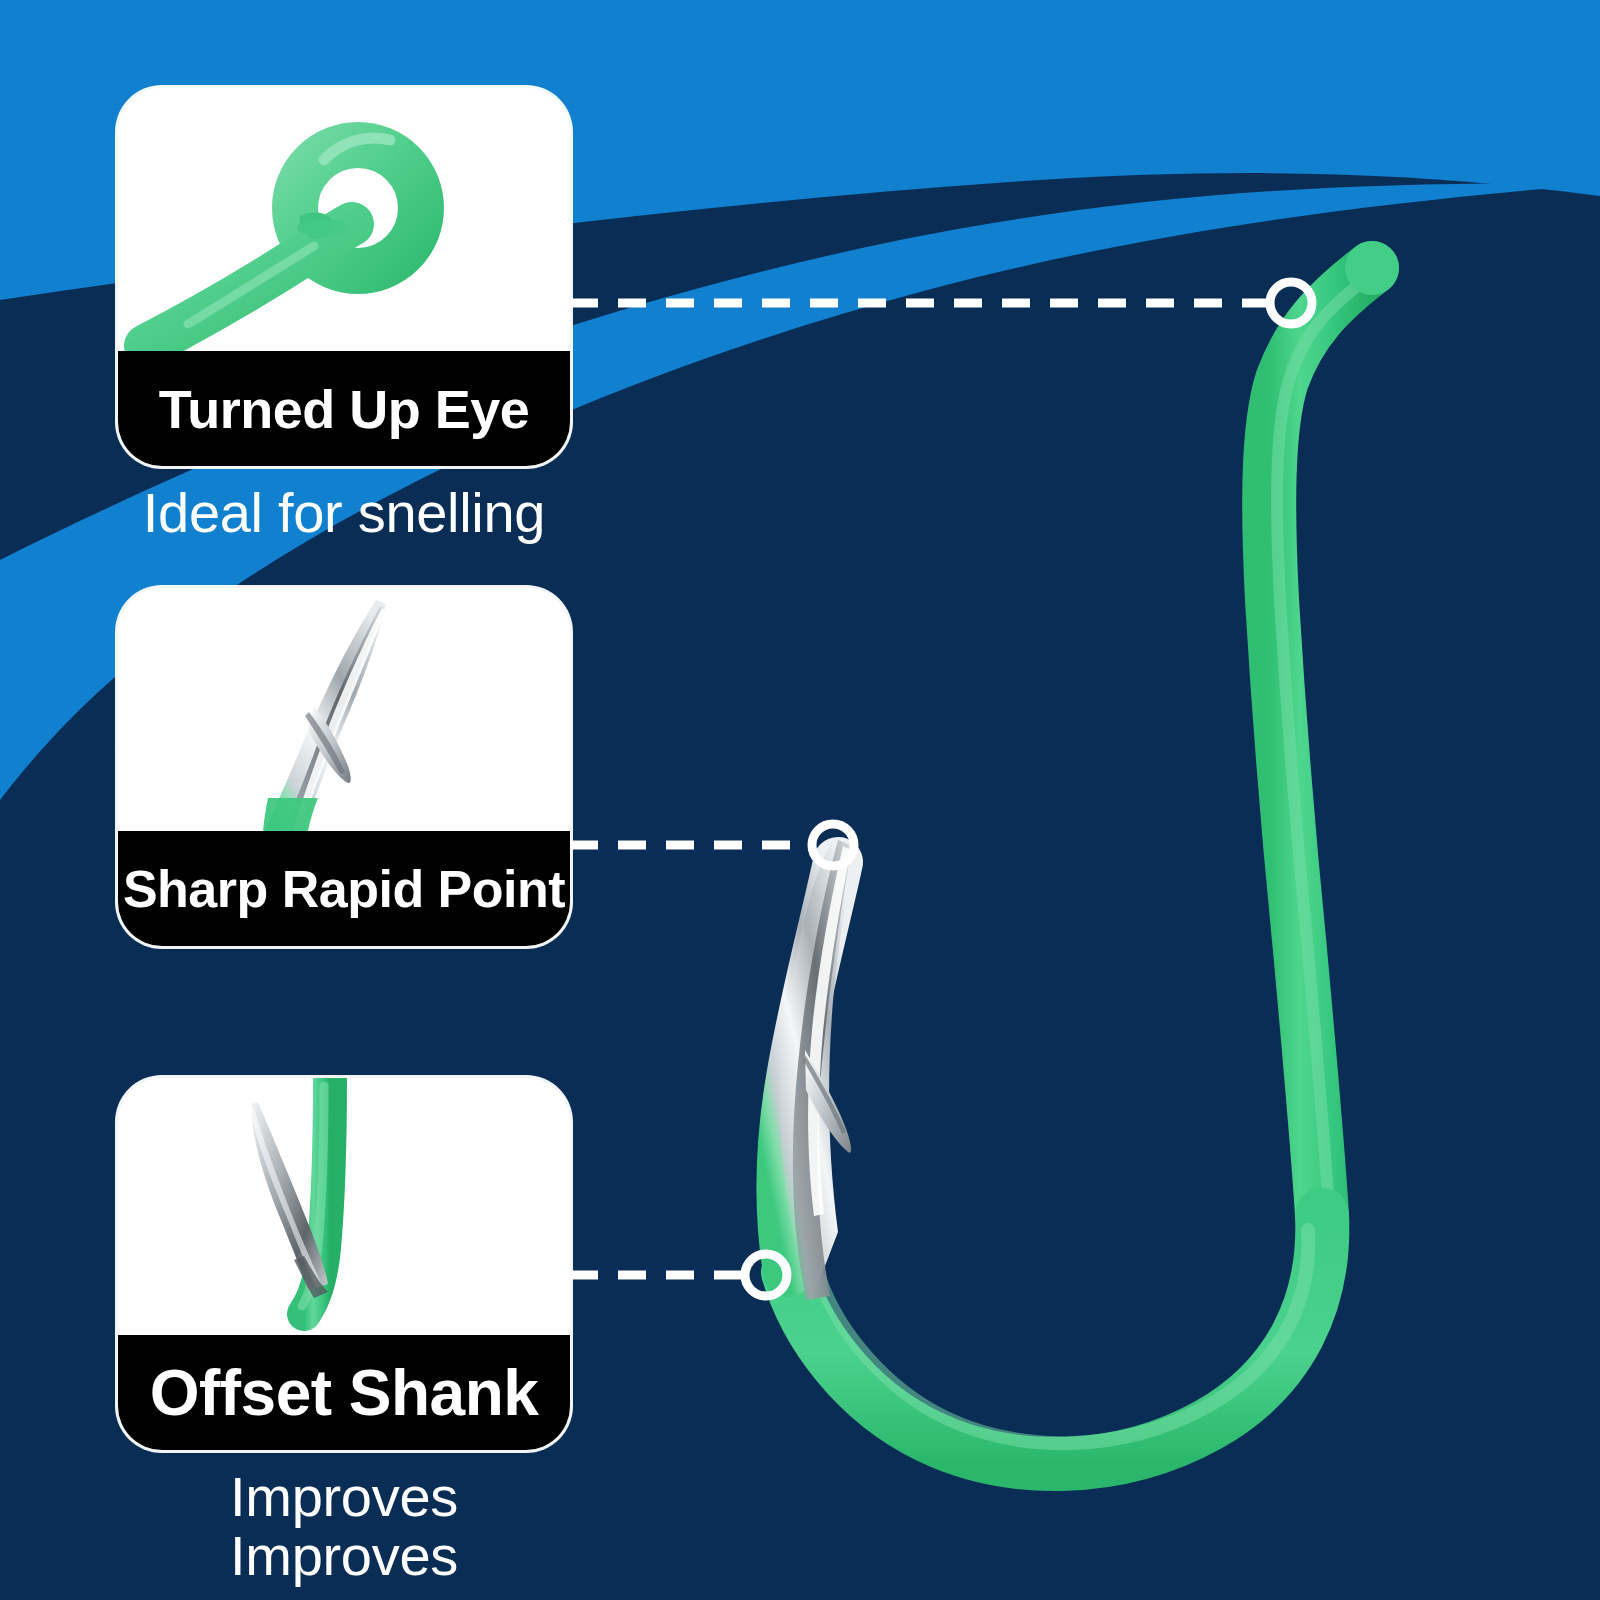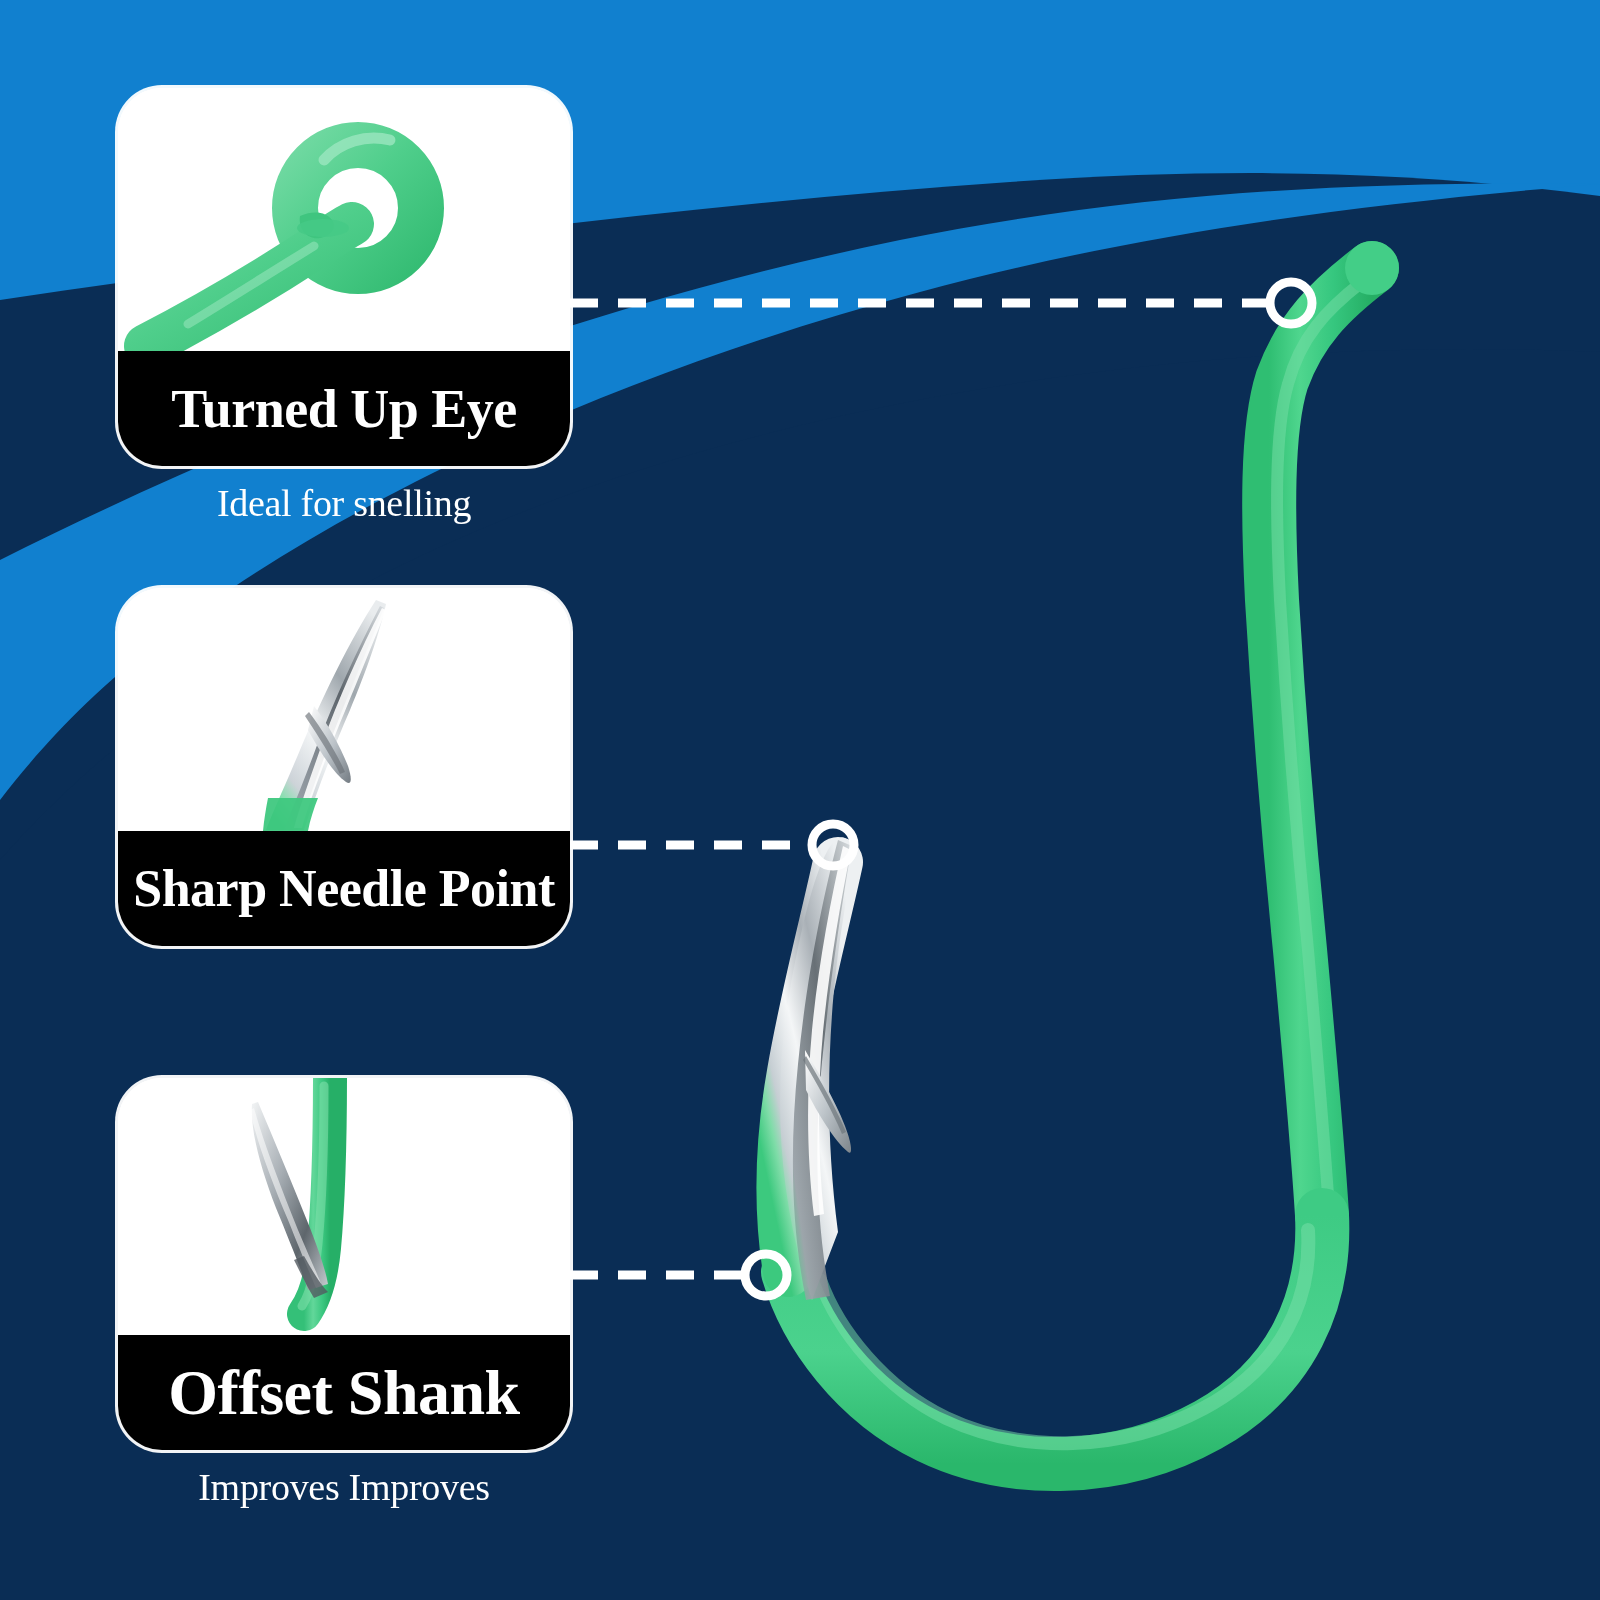--- a/index.html
+++ b/index.html
@@ -5,21 +5,21 @@
   html, body {
     margin: 0;
     padding: 0;
     background: #0a2d55;
   }
   #stage {
     position: relative;
     width: 1600px;
     height: 1600px;
     overflow: hidden;
-    font-family: Liberation Serif, serif;
+    font-family: Liberation Sans, sans-serif;
     background: #0a2d55;
   }
   #bg-svg, #hook-svg, #connector-svg {
     position: absolute;
     left: 0; top: 0;
     width: 1600px;
     height: 1600px;
   }
   #connector-svg { z-index: 5; }
   #hook-svg { z-index: 3; }
@@ -55,21 +55,21 @@
     display: flex;
     align-items: center;
     justify-content: center;
   }
   .card-sub {
     color: #ffffff;
     text-align: center;
     width: 452px;
     margin-top: 18px;
     letter-spacing: -0.3px;
-    font-size: 38px;
+    font-size: 56px;
     line-height: 1.05;
   }
 
   
   #callout-1 { left: 118px; top: 88px; }
   #callout-1 .card-photo { height: 263px; }
   #callout-1 .card-label { height: 115px; font-size: 54px; }
 
   #callout-2 { left: 118px; top: 588px; }
   #callout-2 .card-photo { height: 243px; }
@@ -274,21 +274,21 @@
           <path d="M196,118
                    C210,136 222,158 230,178
                    C234,190 234,198 228,194
                    C214,184 200,160 190,142
                    Z" fill="url(#ptBarb)"></path>
           <path d="M191,124 C206,144 219,166 227,184 L222,186 C213,168 199,146 187,128 Z" fill="#6B7278" opacity="0.65"></path>
 
           <path d="M150,210 C148,220 146,232 145,243 L190,243 C192,232 196,220 200,210 Z" fill="#3FC87F" opacity="0.95"></path>
         </svg>
       </div>
-      <div class="card-label">Sharp Needle Point</div>
+      <div class="card-label">Sharp Rapid Point</div>
     </div>
   </div>
 
   <div class="callout" id="callout-3">
     <div class="card">
       <div class="card-photo">
         <svg width="452" height="257" viewBox="0 0 452 257">
           <defs>
             <linearGradient id="osShank" x1="0" y1="0" x2="1" y2="0">
               <stop offset="0%" stop-color="#34C078"></stop>

